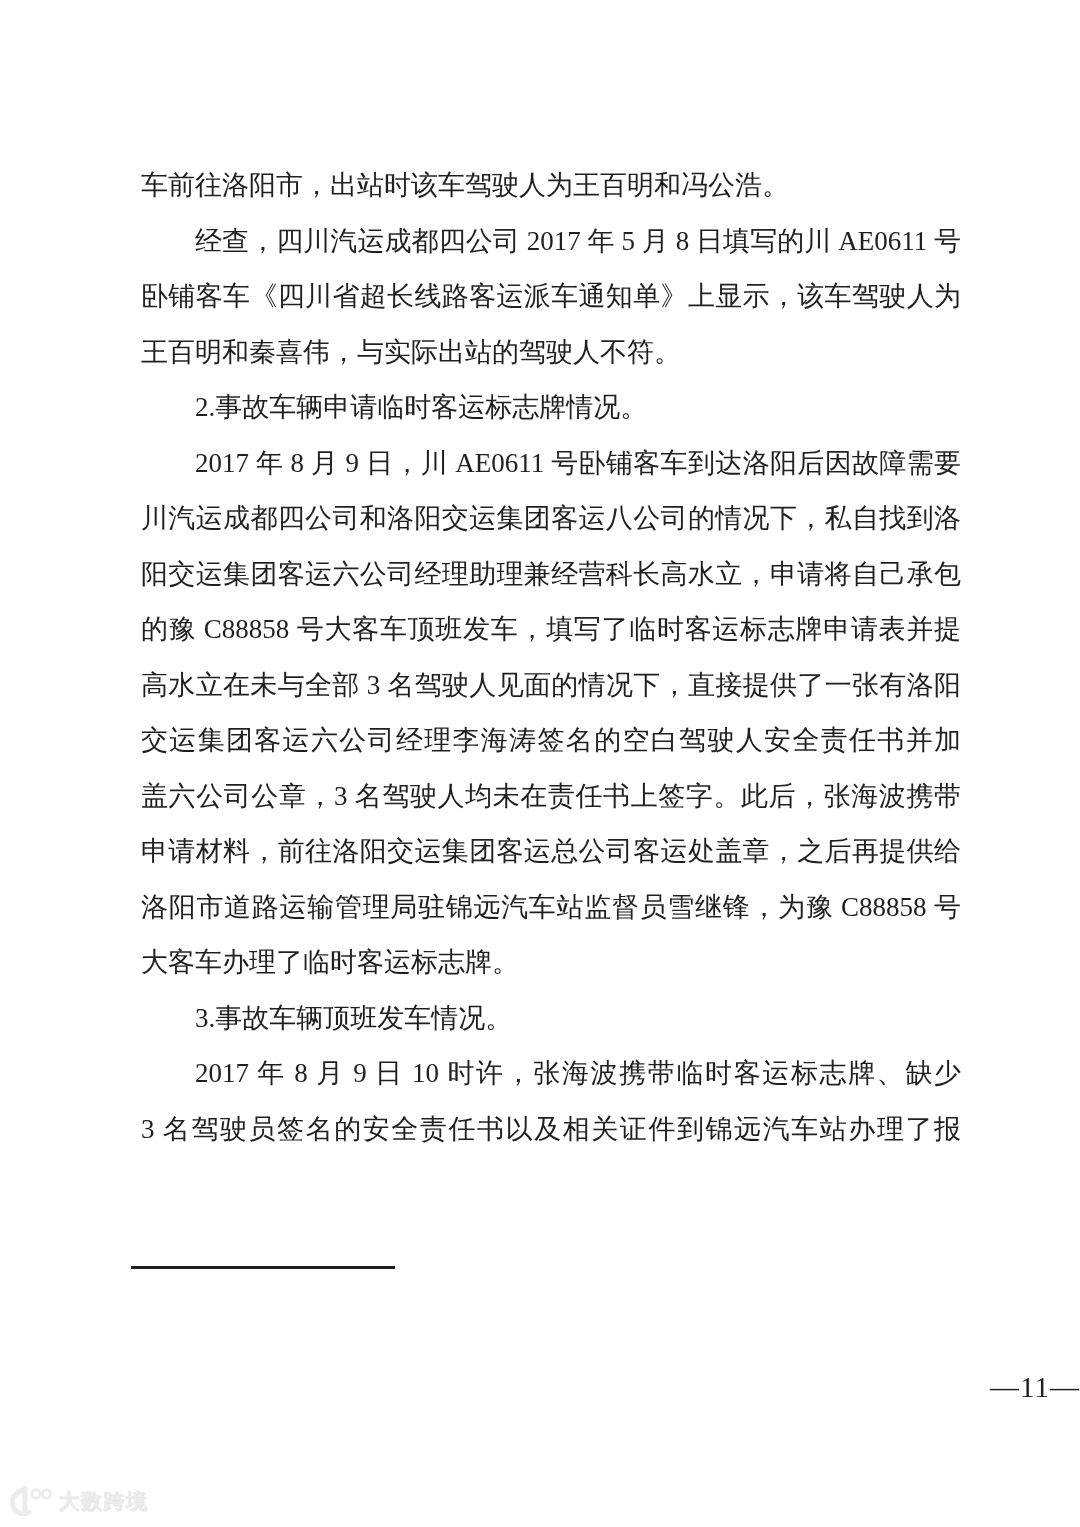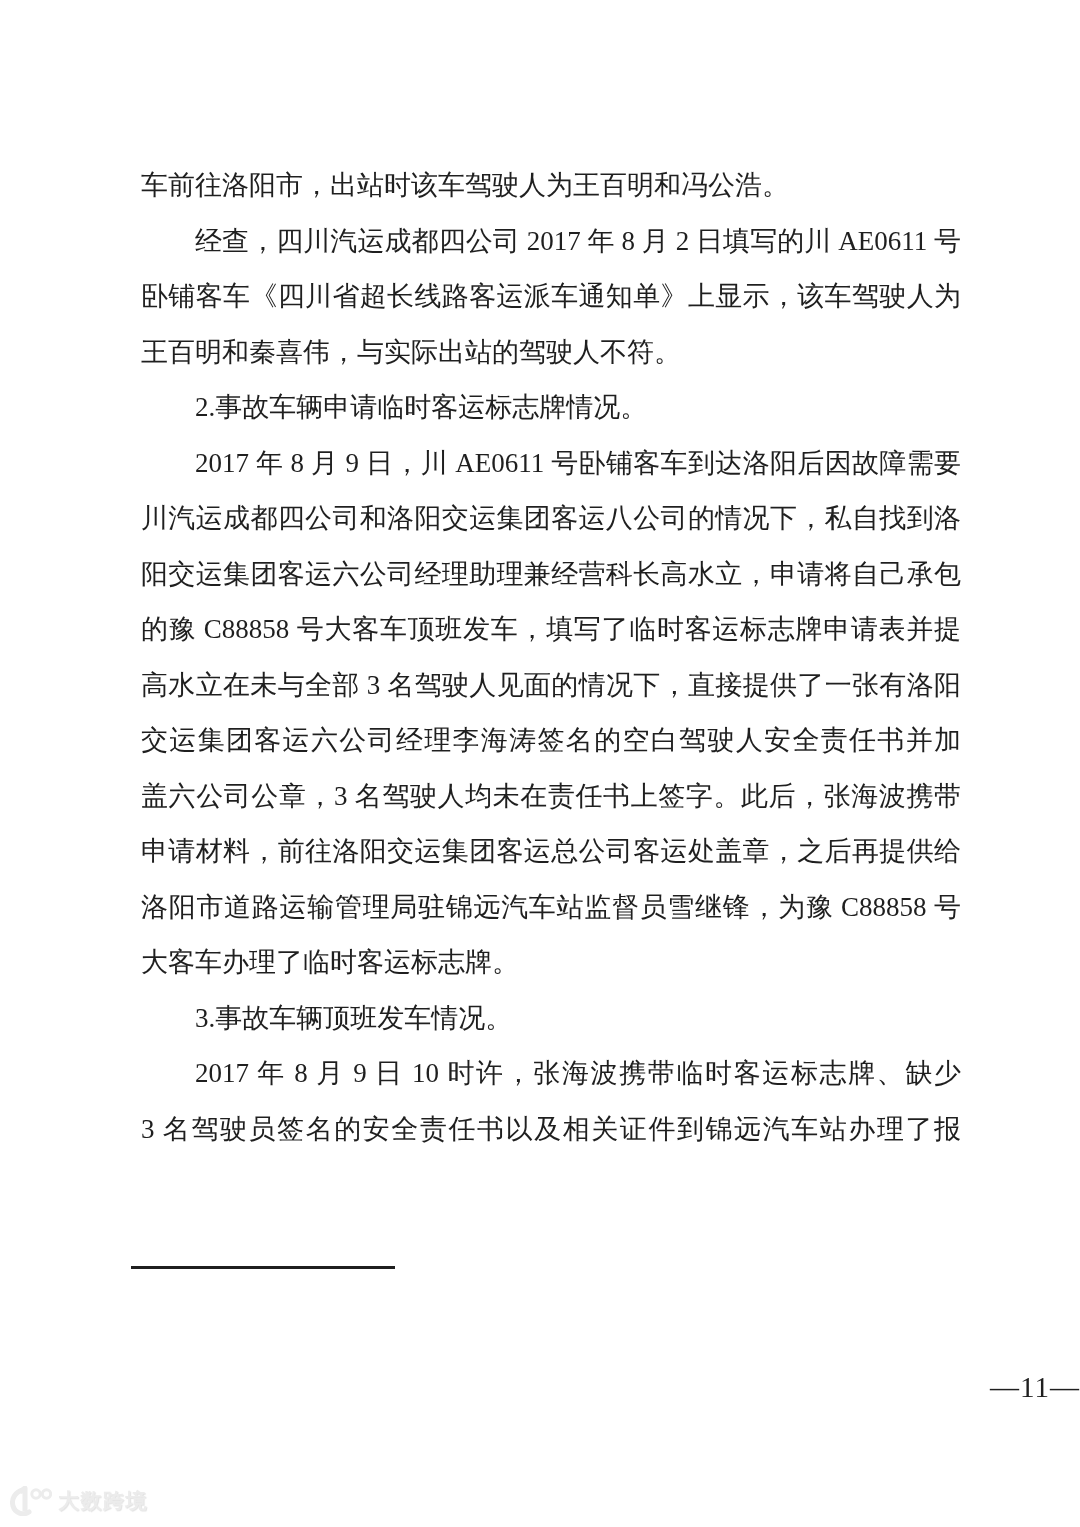--- a/index.html
+++ b/index.html
@@ -92,21 +92,21 @@
   }
   .wm-icon svg { display: block; }
 </style>
 </head>
 <body>
 
 <div class="page">
 
   <div class="body-text">
     <div class="bline noj">车前往洛阳市，出站时该车驾驶人为王百明和冯公浩。</div>
-    <div class="bline ind">经查，四川汽运成都四公司 2017 年 8 月 2 日填写的川 AE0611 号</div>
+    <div class="bline ind">经查，四川汽运成都四公司 2017 年 5 月 8 日填写的川 AE0611 号</div>
     <div class="bline">卧铺客车《四川省超长线路客运派车通知单》上显示，该车驾驶人为</div>
     <div class="bline noj">王百明和秦喜伟，与实际出站的驾驶人不符。</div>
     <div class="bline ind noj">2.事故车辆申请临时客运标志牌情况。</div>
     <div class="bline ind">2017 年 8 月 9 日，川 AE0611 号卧铺客车到达洛阳后因故障需要</div>
     <div class="bline">川汽运成都四公司和洛阳交运集团客运八公司的情况下，私自找到洛</div>
     <div class="bline">阳交运集团客运六公司经理助理兼经营科长高水立，申请将自己承包</div>
     <div class="bline">的豫 C88858 号大客车顶班发车，填写了临时客运标志牌申请表并提</div>
     <div class="bline">高水立在未与全部 3 名驾驶人见面的情况下，直接提供了一张有洛阳</div>
     <div class="bline">交运集团客运六公司经理李海涛签名的空白驾驶人安全责任书并加</div>
     <div class="bline">盖六公司公章，3 名驾驶人均未在责任书上签字。此后，张海波携带</div>

